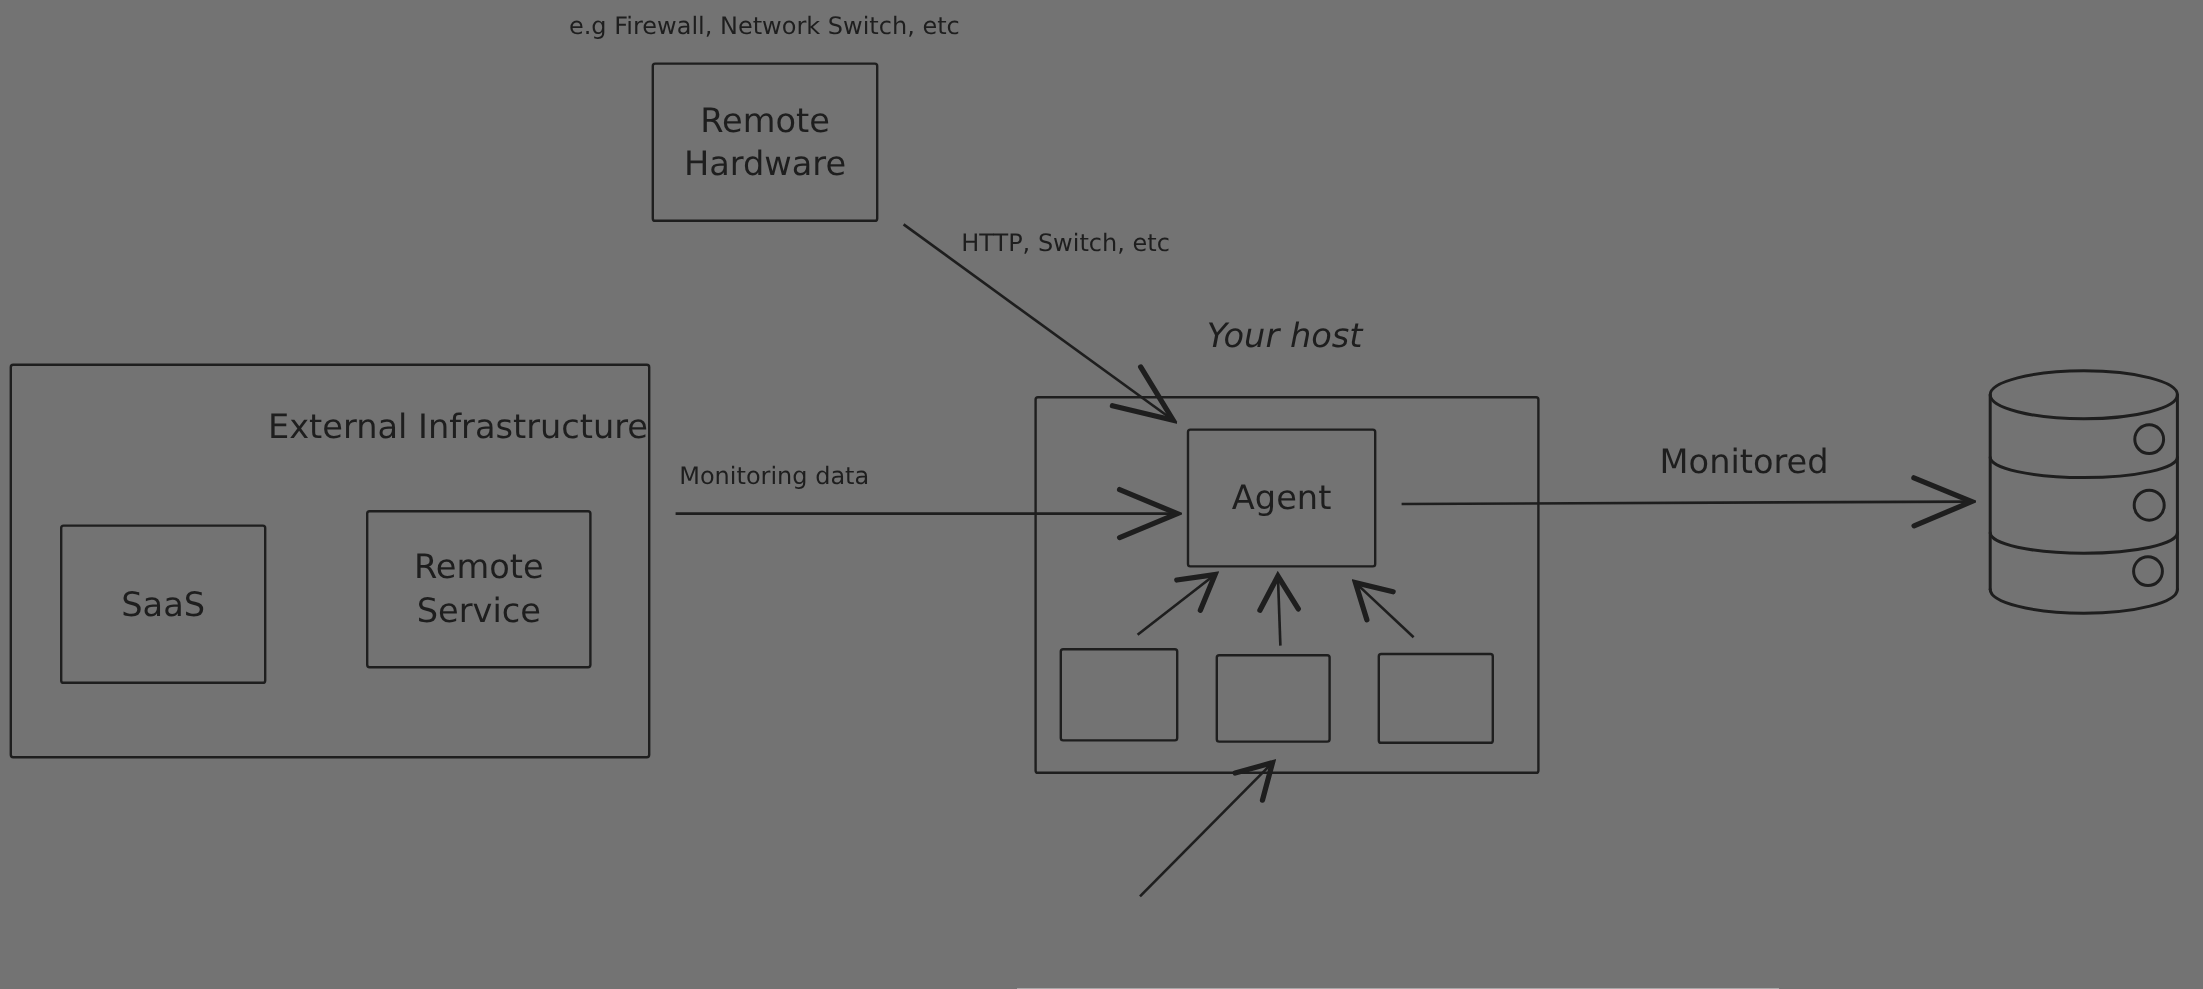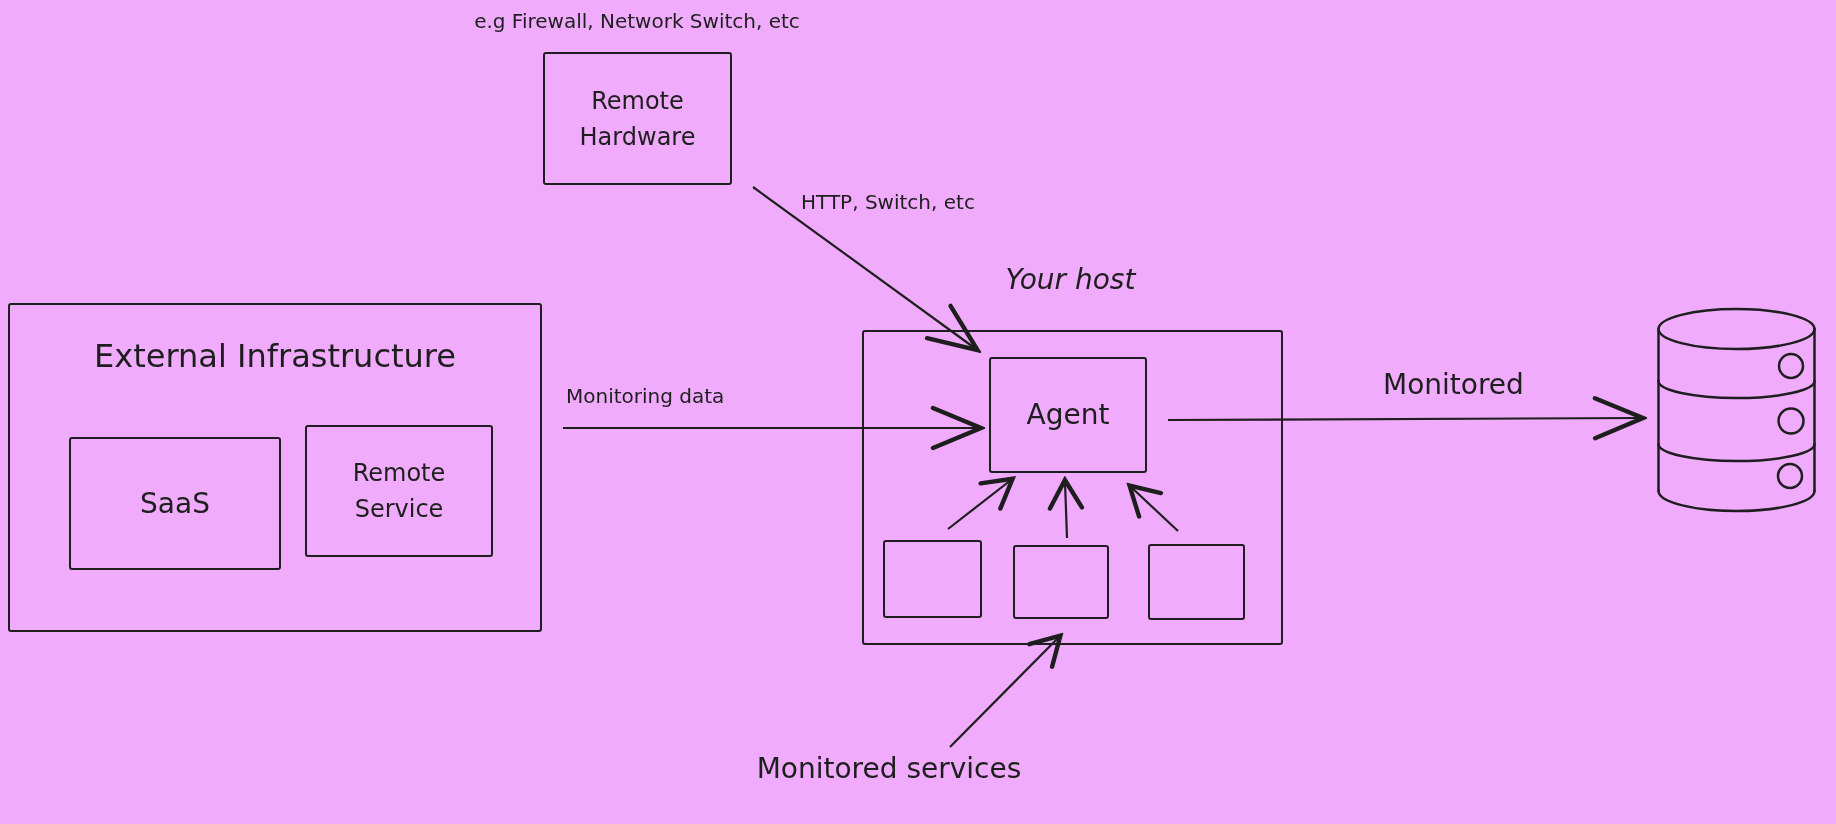--- a/index.html
+++ b/index.html
@@ -1,26 +1,26 @@
 <!DOCTYPE html>
 <html><head>
 <meta charset="utf-8">
 <style>
   html,body{margin:0;padding:0;background:#ffffff;}
   .canvas{
-    position:relative;width:1836px;height:824px;background:#f0abfc;
+    position:relative;width:1836px;height:824px;background:#737373;
     font-family:"DejaVu Sans","Liberation Sans",sans-serif;color:#1e1e1e;overflow:hidden;
   }
   .box{
     position:absolute;border:2.5px solid #1e1e1e;border-radius:3px;background:transparent;
     box-sizing:border-box;display:flex;flex-direction:column;align-items:center;justify-content:center;
   }
-  .box-title{position:absolute;left:0;right:0;top:34px;text-align:center;font-size:32px;line-height:34px;}
+  .box-title{position:absolute;left:0;right:0;top:34px;text-align:right;font-size:28px;line-height:34px;}
   .one-line{font-size:28px;line-height:34px;text-align:center;}
-  .two-line{font-size:24px;line-height:36px;text-align:center;}
+  .two-line{font-size:28px;line-height:36px;text-align:center;}
   .lbl{position:absolute;white-space:nowrap;line-height:24px;}
   .lbl.small{font-size:20px;}
   .lbl.big{font-size:28px;line-height:34px;}
   .center{text-align:center;}
   .multi{white-space:normal;line-height:36px;}
   svg.overlay{position:absolute;left:0;top:0;pointer-events:none;}
 </style>
 </head>
 <body>
 
@@ -34,21 +34,21 @@
       <span style="display:block">Hardware</span>
     </div>
   </div>
 
   <div class="lbl small" style="left:801px;top:190px;">HTTP, Switch, etc</div>
 
   <div class="box" style="left:8px;top:303px;width:534px;height:329px;justify-content:flex-start;">
     <div class="box-title">External Infrastructure</div>
   </div>
 
-  <div class="box" style="left:50px;top:437px;width:212px;height:133px;margin-left:19px;">
+  <div class="box" style="left:50px;top:437px;width:172px;height:133px;">
     <div class="one-line">SaaS</div>
   </div>
 
   <div class="box" style="left:305px;top:425px;width:188px;height:132px;">
     <div class="two-line">
       <span style="display:block">Remote</span>
       <span style="display:block">Service</span>
     </div>
   </div>
 
@@ -63,21 +63,20 @@
   </div>
 
   <div class="box" style="left:883px;top:540px;width:99px;height:78px;"></div>
   <div class="box" style="left:1013px;top:545px;width:96px;height:74px;"></div>
   <div class="box" style="left:1148px;top:544px;width:97px;height:76px;"></div>
 
   <div class="lbl big center" style="left:1383px;top:368px;width:140px;">Monitored</div>
 
 
   <div class="lbl big center multi" style="left:739px;top:752px;width:300px;">
-    <span style="display:block">Monitored services</span>
   </div>
 
   <svg class="overlay" width="1836" height="824" viewBox="0 0 1836 824">
     <defs>
       <marker id="ah" viewBox="-26 -14 28 28" refX="-1" refY="0" markerWidth="56" markerHeight="56" orient="auto" markerUnits="userSpaceOnUse">
         <path d="M-24,-10 L0,0 L-24,10" fill="none" stroke="#1e1e1e" stroke-width="2.2" stroke-linecap="round"></path>
       </marker>
       <marker id="ahs" viewBox="-18 -10 20 20" refX="-1" refY="0" markerWidth="40" markerHeight="40" orient="auto" markerUnits="userSpaceOnUse">
         <path d="M-14,-8 L0,0 L-14,8" fill="none" stroke="#1e1e1e" stroke-width="2.2" stroke-linecap="round"></path>
       </marker>

